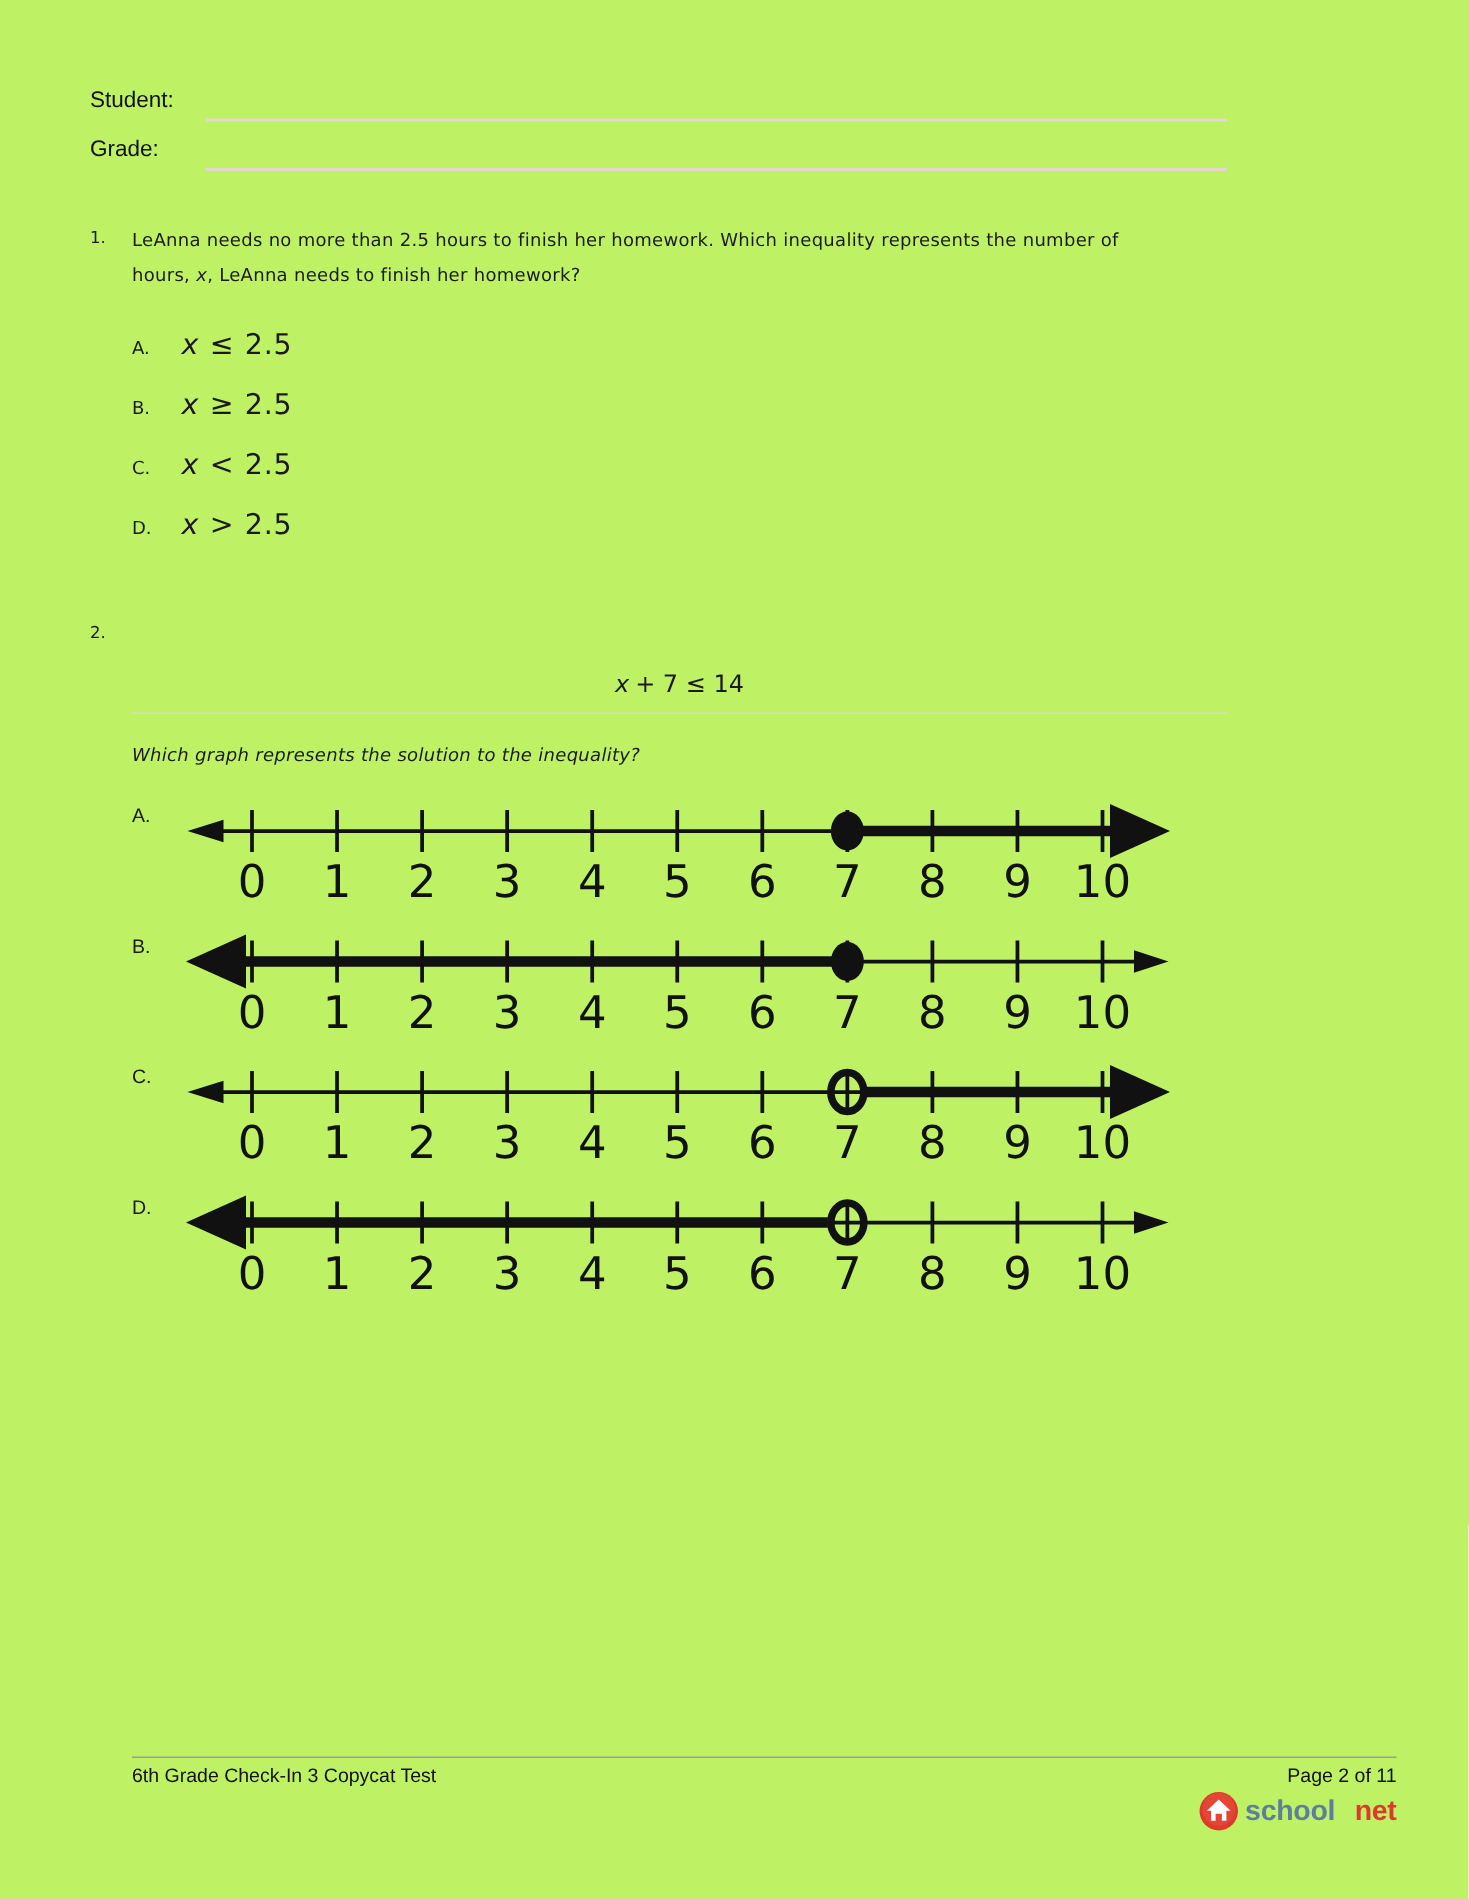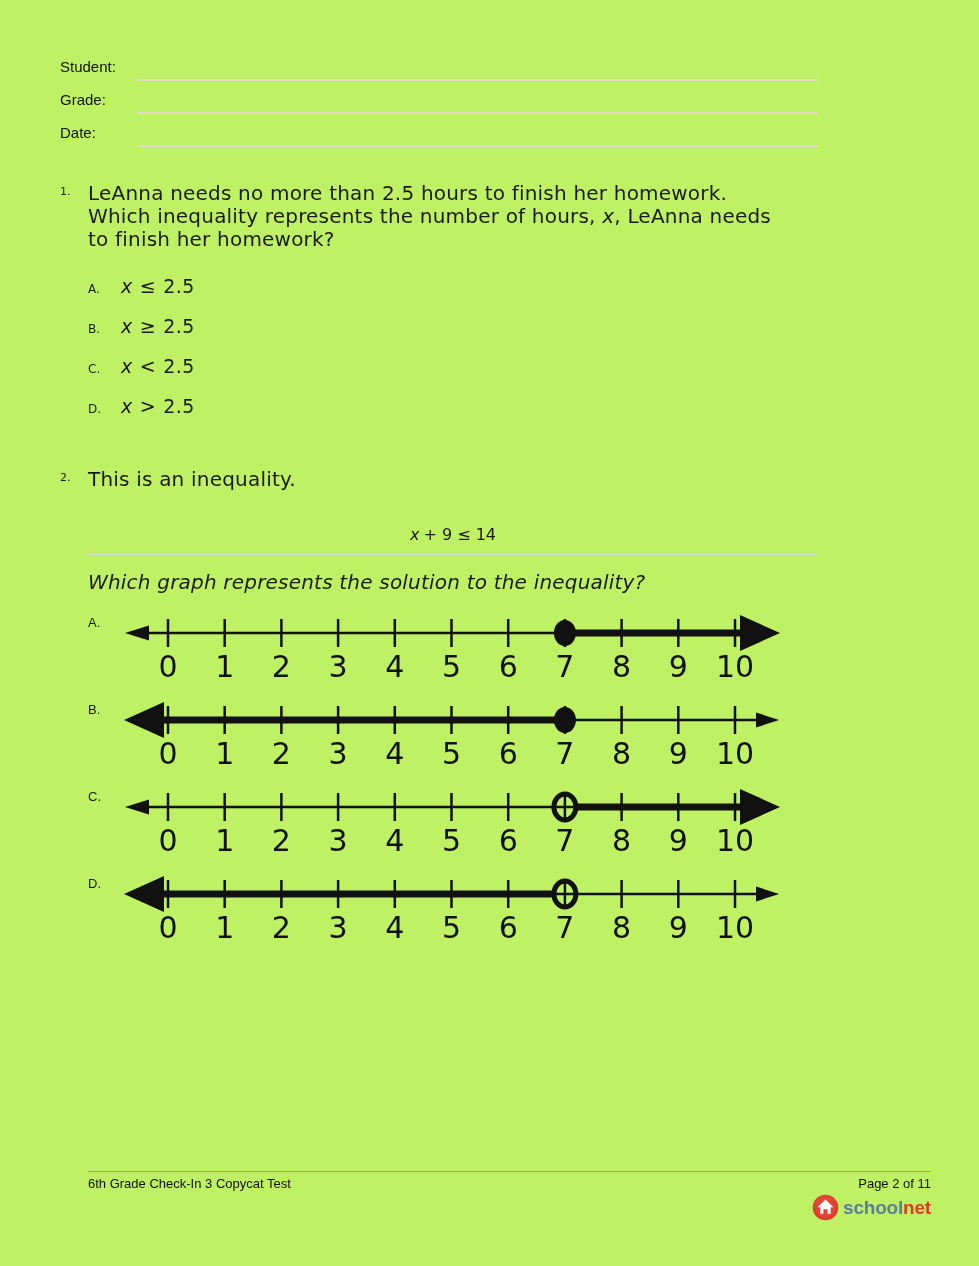--- a/index.html
+++ b/index.html
@@ -15,21 +15,21 @@
   .field-row { display:flex; height:33px; font-family:"Liberation Sans", sans-serif; font-size:15px; }
   .field-label { width:77px; padding-top:1px; color:#111; }
   .field-line { flex:1; height:24px; border-bottom:2px solid var(--field-line,#e3d8cb); }
 
   
   .question { display:flex; }
   .q1 { margin-top:26px; }
   .q2 { margin-top:33px; }
   .qnum { width:28px; font-size:11px; padding-top:3px; }
   .qbody { flex:1; }
-  .qtext { font-size:20px; line-height:23px; letter-spacing:0.2px; }
+  .qtext { font-size:12px; line-height:23px; letter-spacing:0.2px; }
   .q1 .qtext { max-width:700px; }
   .qtext i, .equation i, .opt-expr i { font-style:italic; }
 
   .options { margin-top:24px; }
   .option { display:flex; align-items:baseline; height:40px; }
   .opt-letter { width:33px; font-size:12px; }
   .opt-expr { font-size:19px; letter-spacing:0.5px; }
   .opt-expr i { margin-right:7px; }
   .opt-expr .rel { margin-right:7px; }
 
@@ -44,41 +44,37 @@
   .graph-label { width:34px; font-size:13px; padding-top:12px; font-family:"Liberation Sans", sans-serif; }
 
   
   .page-footer { position:absolute; left:88px; right:48px; top:1171px;
     font-family:"Liberation Sans", sans-serif; }
   .footer-rule { border:none; border-top:1px solid var(--footer-rule,#9a9a9a); }
   .footer-row { display:flex; justify-content:space-between; margin-top:4px; font-size:13px; color:#111; }
   .logo { position:absolute; right:0; top:23px; display:flex; align-items:center; gap:4px; }
   .logo-text { font-size:19px; font-weight:600; letter-spacing:-0.2px; }
   .logo-school { color:var(--logo-blue,#5f7da1);margin-top:48px; }
-  .logo-net { color:var(--logo-red,#dd3a2b); }
+  .logo-net { color:var(--logo-red,#dd3a2b);padding-left:13px; }
 </style>
 </head>
 <body>
 
 <div class="page">
   <div class="content">
 
     <div class="fields">
       <div class="field-row">
         <span class="field-label">Student:</span>
         <div class="field-line"></div>
       </div>
       <div class="field-row">
         <span class="field-label">Grade:</span>
         <div class="field-line"></div>
       </div>
-      <div class="field-row">
-        <span class="field-label">Date:</span>
-        <div class="field-line"></div>
-      </div>
     </div>
 
     <section class="question q1">
       <div class="qnum">1.</div>
       <div class="qbody">
         <p class="qtext"><span>LeAnna needs no more than 2.5 hours to finish her homework. Which inequality represents the number of hours, </span><i>x</i><span>, LeAnna needs to finish her homework?</span></p>
 
         <div class="options">
           <div class="option">
             <span class="opt-letter">A.</span>
@@ -96,23 +92,22 @@
             <span class="opt-letter">D.</span>
             <span class="opt-expr"><i>x</i><span class="rel">&gt;</span><span>2.5</span></span>
           </div>
         </div>
       </div>
     </section>
 
     <section class="question q2">
       <div class="qnum">2.</div>
       <div class="qbody">
-        <p class="qtext">This is an inequality.</p>
-
-        <div class="equation"><i>x</i><span>+ 9 ≤ 14</span></div>
+
+        <div class="equation"><i>x</i><span>+ 7 ≤ 14</span></div>
         <hr class="eq-divider">
 
         <p class="qtext prompt">Which graph represents the solution to the inequality?</p>
 
         <div class="graphs">
             <div class="graph-row">
               <span class="graph-label">A.</span>
               <svg viewBox="0 0 660 84" width="660" height="84">
                 <line x1="14" y1="30" x2="640" y2="30" stroke="#111111" stroke-width="2.5"></line>
                 <line x1="46" y1="16" x2="46" y2="44" stroke="#111111" stroke-width="2.5"></line>

